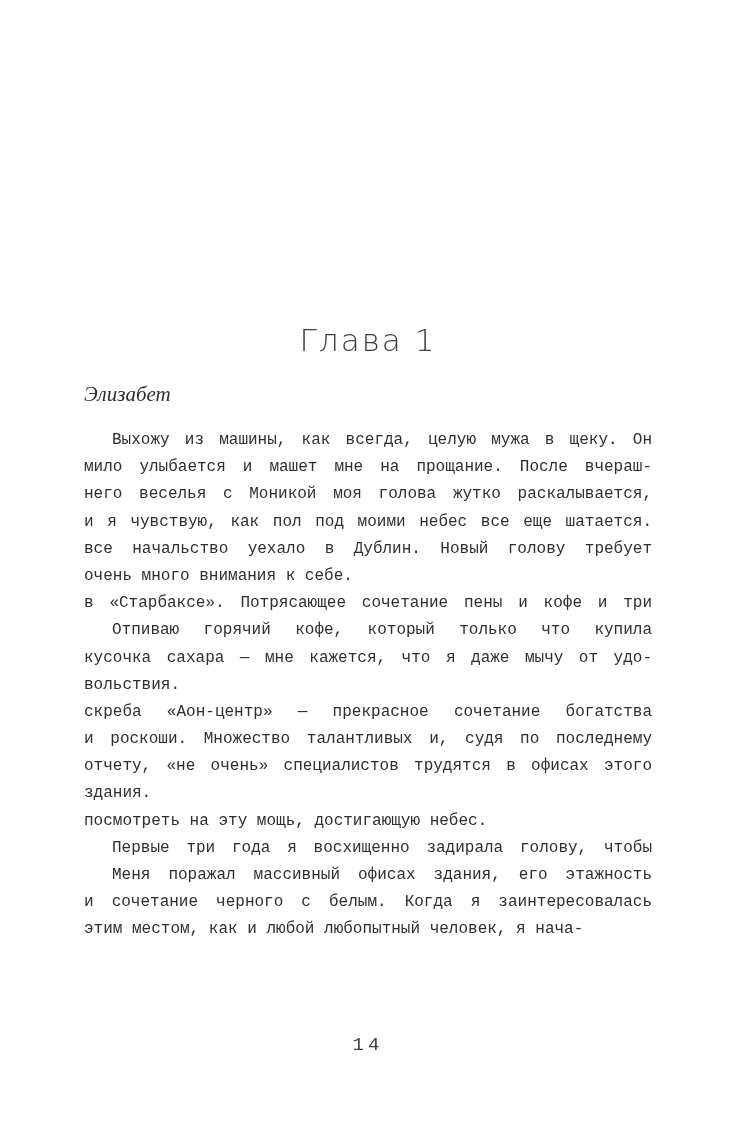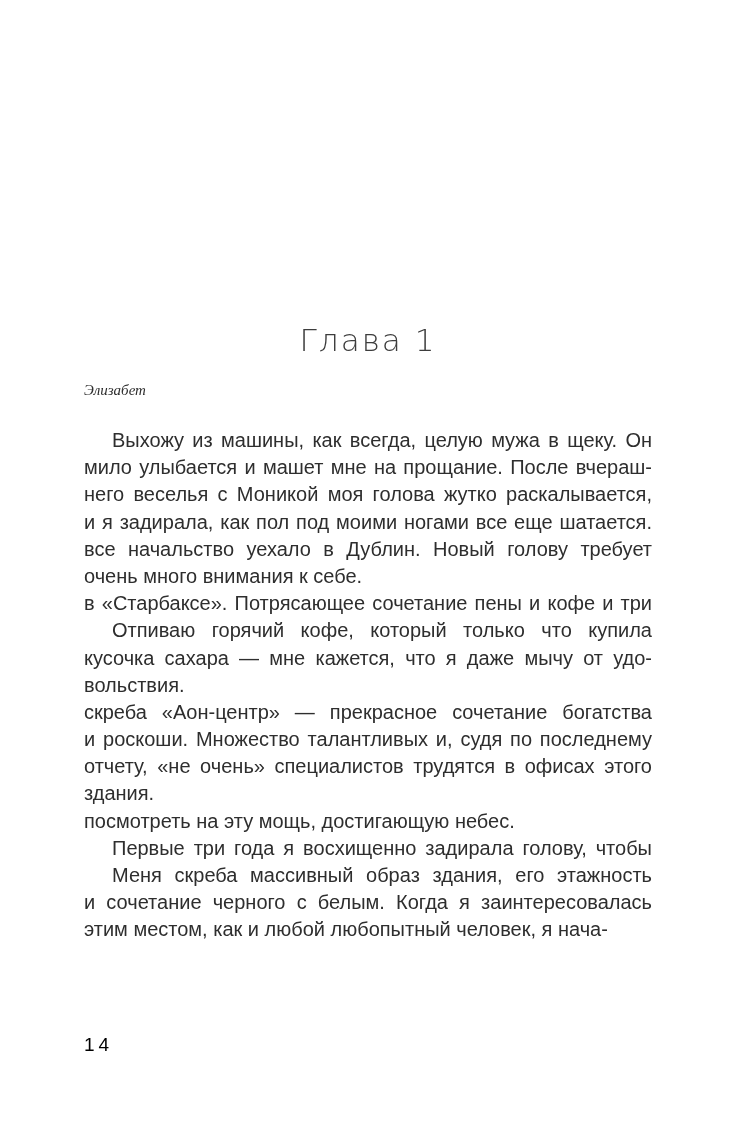--- a/index.html
+++ b/index.html
@@ -27,30 +27,30 @@
     letter-spacing: 2px;
     color: #3d3d3d;
     margin: 0;
   }
   .narrator {
     position: absolute;
     top: 382px;
     left: 84px;
     font-family: "Liberation Serif", "DejaVu Serif", serif;
     font-style: italic;
-    font-size: 15px;
+    font-size: 21px;
     color: #2e2e2e;
   }
   .body-text {
     position: absolute;
     top: 427px;
     left: 84px;
     width: 568px;
-    font-family: Liberation Sans, sans-serif;
-    font-size: 20px;
+    font-family: Liberation Mono, monospace;
+    font-size: 16px;
     line-height: 27.2px;
     color: #2e2e2e;
   }
   .body-text .line {
     text-align: justify;
     text-align-last: justify;
     height: 27.2px;
     white-space: nowrap;
     overflow: visible;
   }
@@ -58,50 +58,51 @@
     text-align-last: left;
   }
   .body-text .line.first {
     text-indent: 28px;
   }
   .page-number {
     position: absolute;
     top: 1034px;
     left: 84px;
     width: 568px;
-    font-family: Liberation Sans, sans-serif;
+    text-align: center;
+    font-family: Liberation Mono, monospace;
     font-size: 19px;
     letter-spacing: 4px;
-    color: #000000;
+    color: #404040;
   }
 </style>
 </head>
 <body>
 
 <div class="page">
   <h1 class="chapter-title">Глава 1</h1>
 
   <div class="narrator">Элизабет</div>
 
   <div class="body-text">
       <div class="line first">Выхожу из машины, как всегда, целую мужа в щеку. Он</div>
       <div class="line">мило улыбается и машет мне на прощание. После вчераш-</div>
       <div class="line">него веселья с Моникой моя голова жутко раскалывается,</div>
-      <div class="line">и я задирала, как пол под моими ногами все еще шатается.</div>
+      <div class="line">и я чувствую, как пол под моими небес все еще шатается.</div>
       <div class="line">все начальство уехало в Дублин. Новый голову требует</div>
       <div class="line last">очень много внимания к себе.</div>
       <div class="line">в «Старбаксе». Потрясающее сочетание пены и кофе и три</div>
       <div class="line first">Отпиваю горячий кофе, который только что купила</div>
       <div class="line">кусочка сахара — мне кажется, что я даже мычу от удо-</div>
       <div class="line last">вольствия.</div>
       <div class="line">скреба «Аон-центр» — прекрасное сочетание богатства</div>
       <div class="line">и роскоши. Множество талантливых и, судя по последнему</div>
       <div class="line">отчету, «не очень» специалистов трудятся в офисах этого</div>
       <div class="line last">здания.</div>
       <div class="line last">посмотреть на эту мощь, достигающую небес.</div>
       <div class="line first">Первые три года я восхищенно задирала голову, чтобы</div>
-      <div class="line first">Меня скреба массивный образ здания, его этажность</div>
+      <div class="line first">Меня поражал массивный офисах здания, его этажность</div>
       <div class="line">и сочетание черного с белым. Когда я заинтересовалась</div>
       <div class="line last">этим местом, как и любой любопытный человек, я нача-</div>
     </div>
 
   <div class="page-number">14</div>
 </div>
 
 </body></html>

